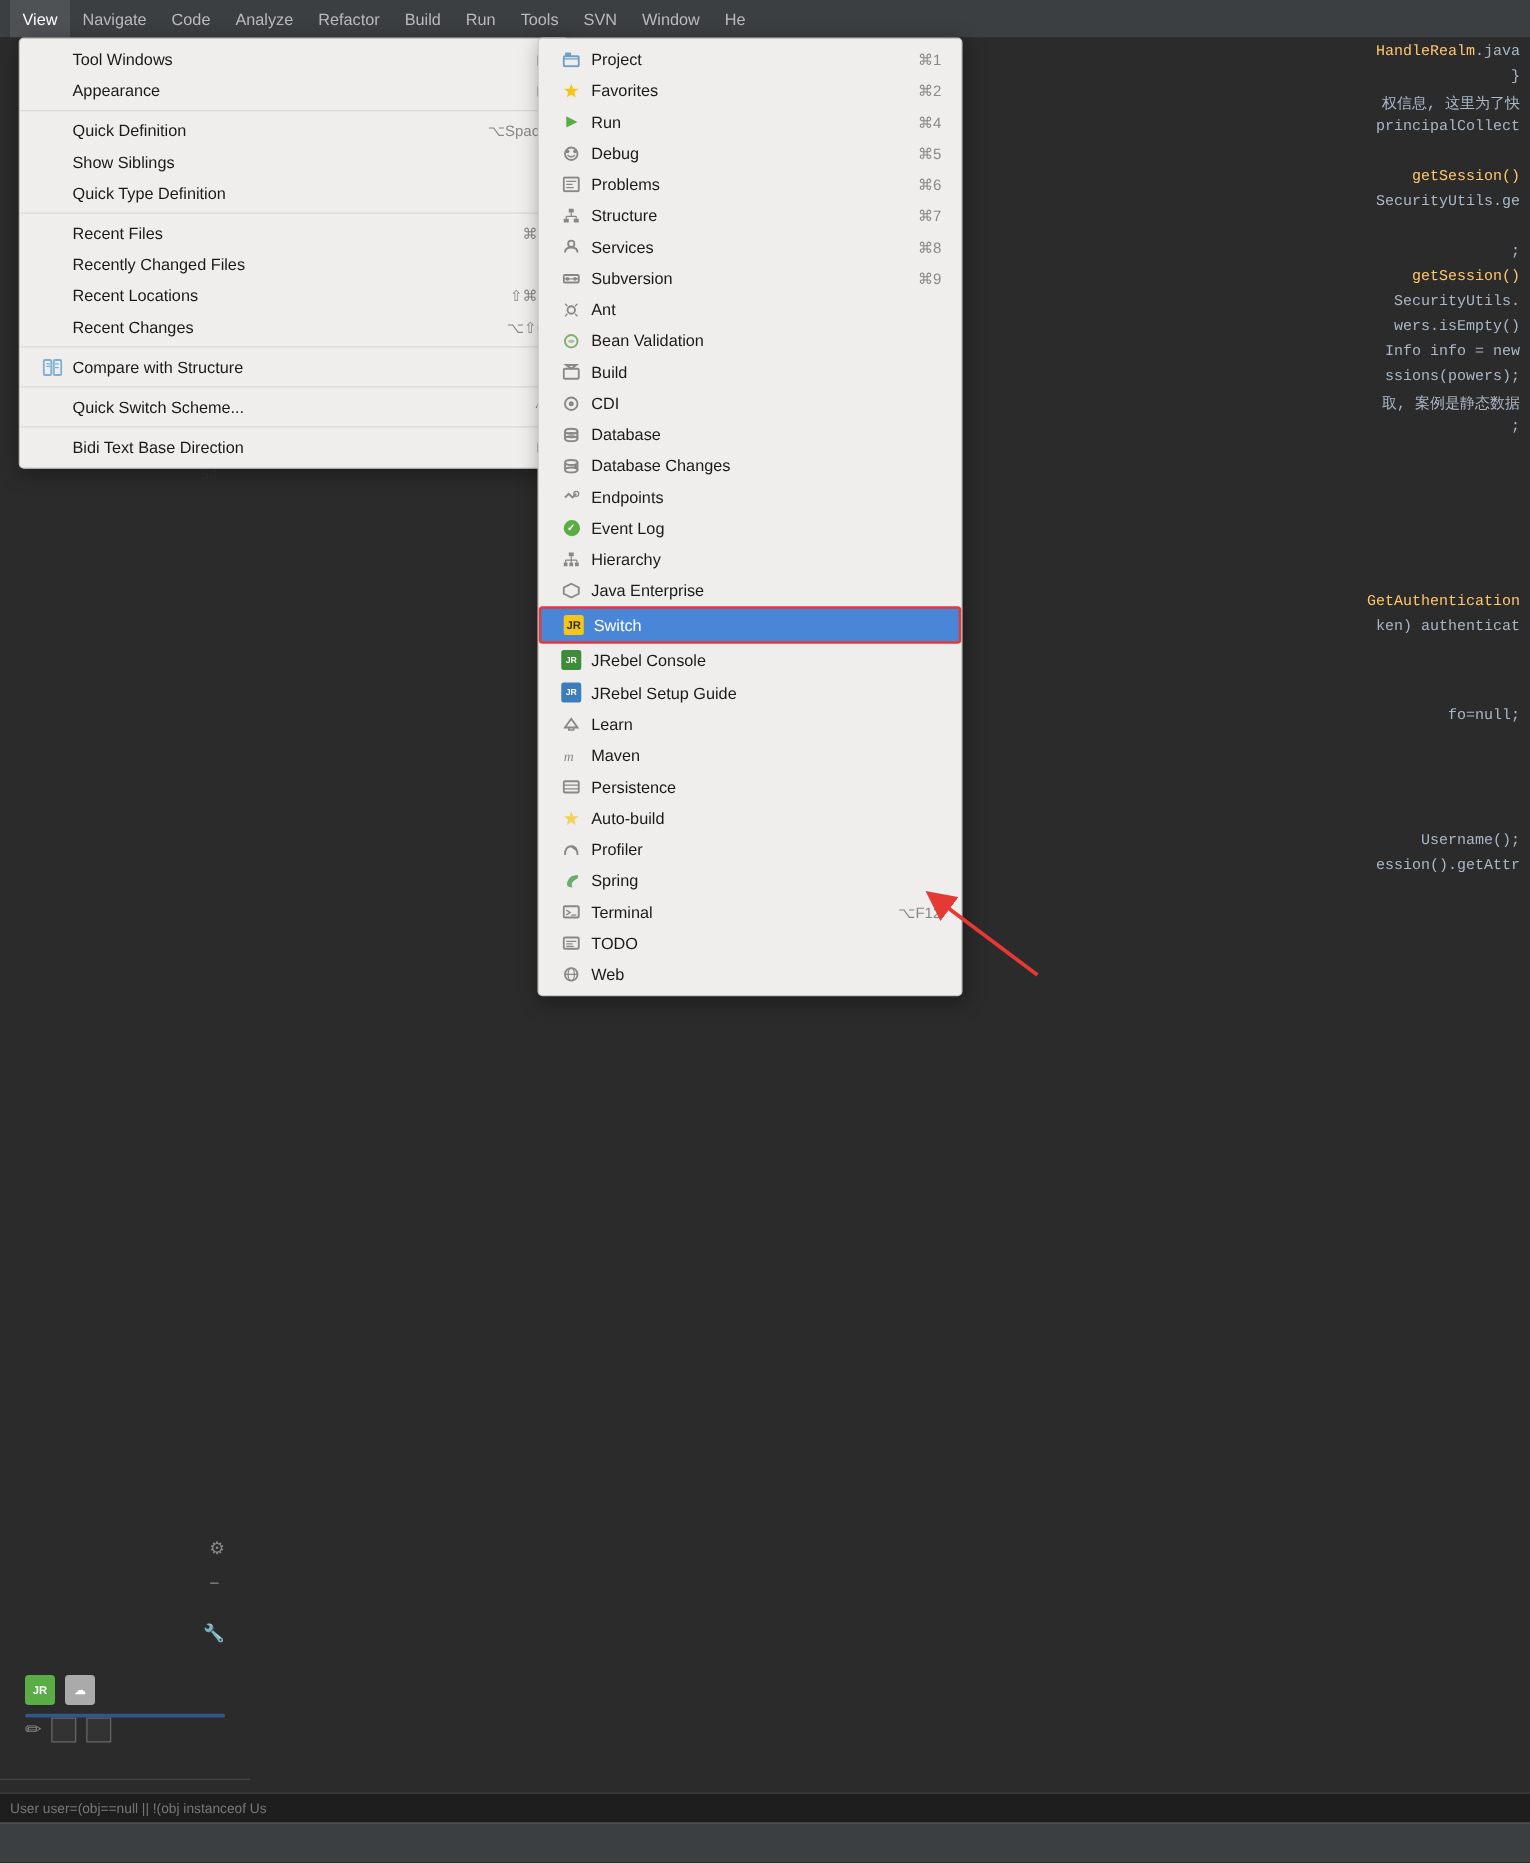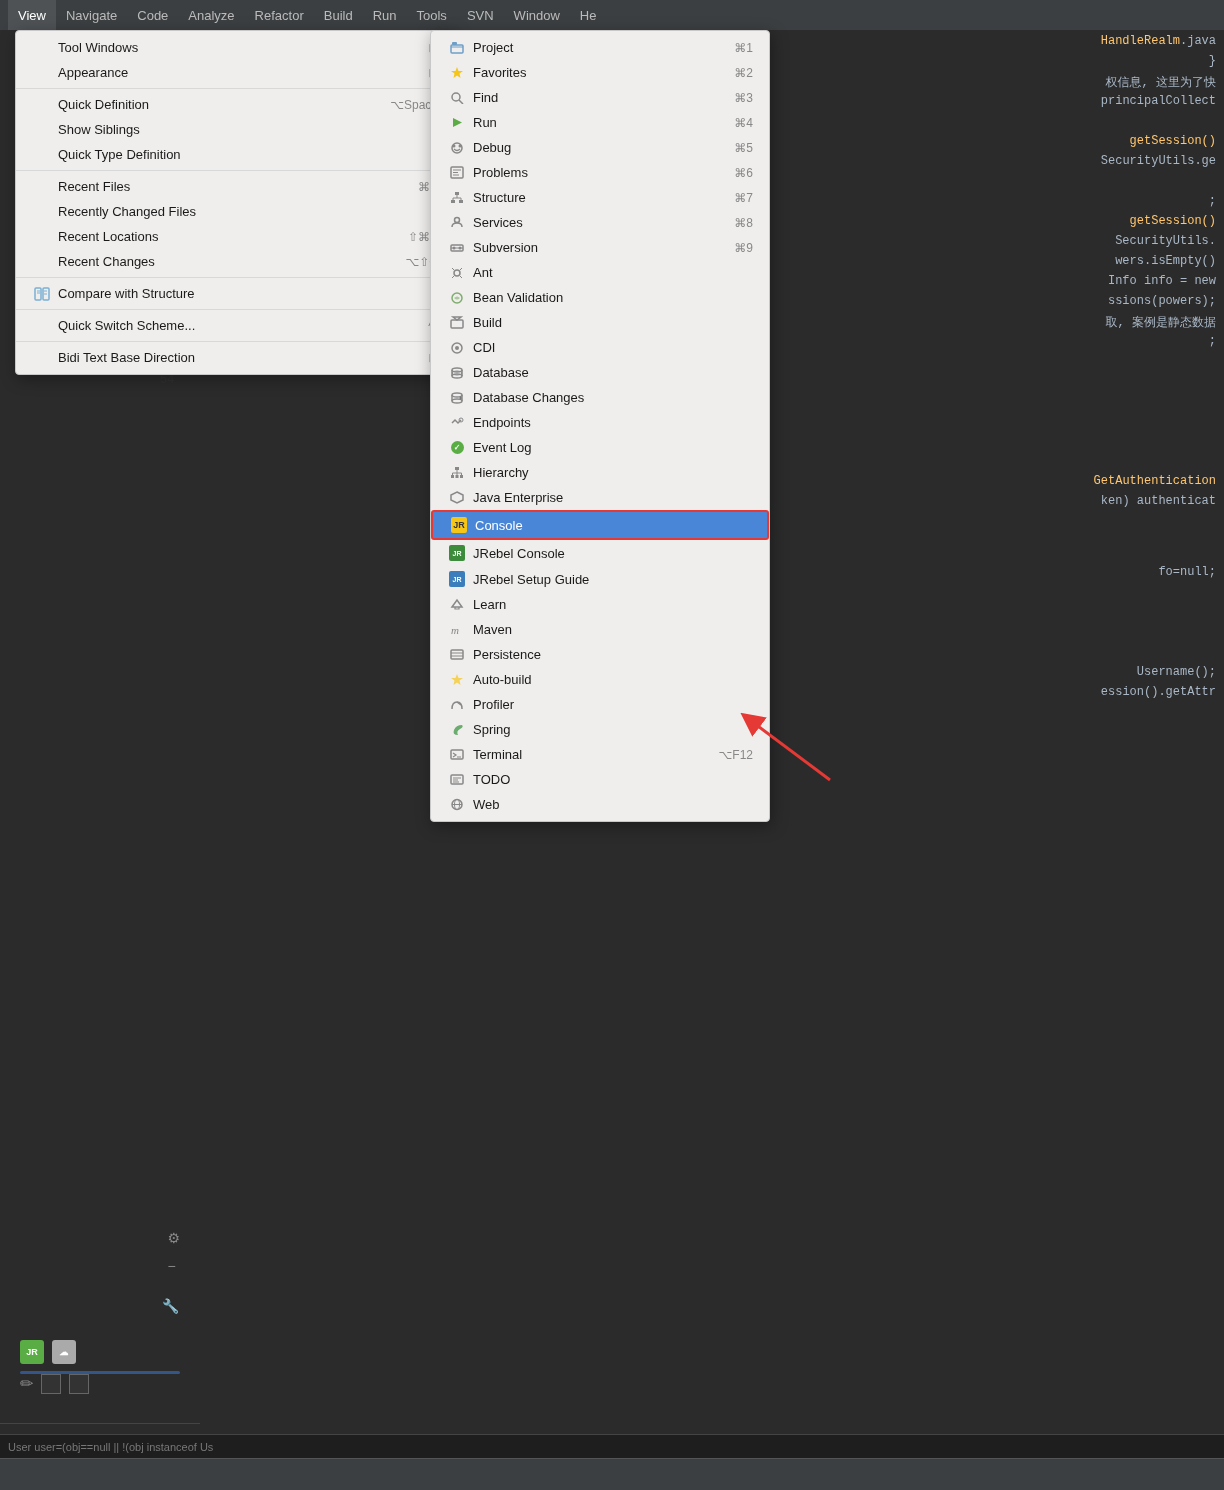--- a/index.html
+++ b/index.html
@@ -412,30 +412,20 @@
     <div class="menu-item">
       <span class="icon-space">
         <svg width="14" height="13" viewBox="0 0 14 13">
             <polygon points="7,1 8.5,5 13,5 9.5,7.5 10.5,12 7,9.5 3.5,12 4.5,7.5 1,5 5.5,5" fill="#f5c518"></polygon>
           </svg>
       </span>
       <span>Favorites</span>
       <span class="shortcut">⌘2</span>
     </div>
 
-    <div class="menu-item">
-      <span class="icon-space">
-        <svg width="14" height="13" viewBox="0 0 14 13">
-            <circle cx="6" cy="6" r="4" fill="none" stroke="#888" stroke-width="1.5"></circle>
-            <line x1="9" y1="9" x2="13" y2="13" stroke="#888" stroke-width="1.5"></line>
-          </svg>
-      </span>
-      <span>Find</span>
-      <span class="shortcut">⌘3</span>
-    </div>
 
     <div class="menu-item">
       <span class="icon-space">
         <svg width="14" height="13" viewBox="0 0 14 13">
             <polygon points="3,2 12,6.5 3,11" fill="#5aad45"></polygon>
           </svg>
       </span>
       <span>Run</span>
       <span class="shortcut">⌘4</span>
     </div>
@@ -615,21 +605,21 @@
             <path d="M7 1 L13 4 L13 9 L7 12 L1 9 L1 4 Z" fill="none" stroke="#888" stroke-width="1.5"></path>
           </svg>
       </span>
       <span>Java Enterprise</span>
     </div>
 
     <div class="menu-item selected" style="border: 2px solid #e53935; border-radius: 3px;">
       <span class="icon-space">
         <span class="jr-icon">JR</span>
       </span>
-      <span>Console</span>
+      <span>Switch</span>
     </div>
 
     <div class="menu-item">
       <span class="icon-space">
         <span class="jrc-icon" style="font-size:7px;">JR</span>
       </span>
       <span>JRebel Console</span>
     </div>
 
     <div class="menu-item">

